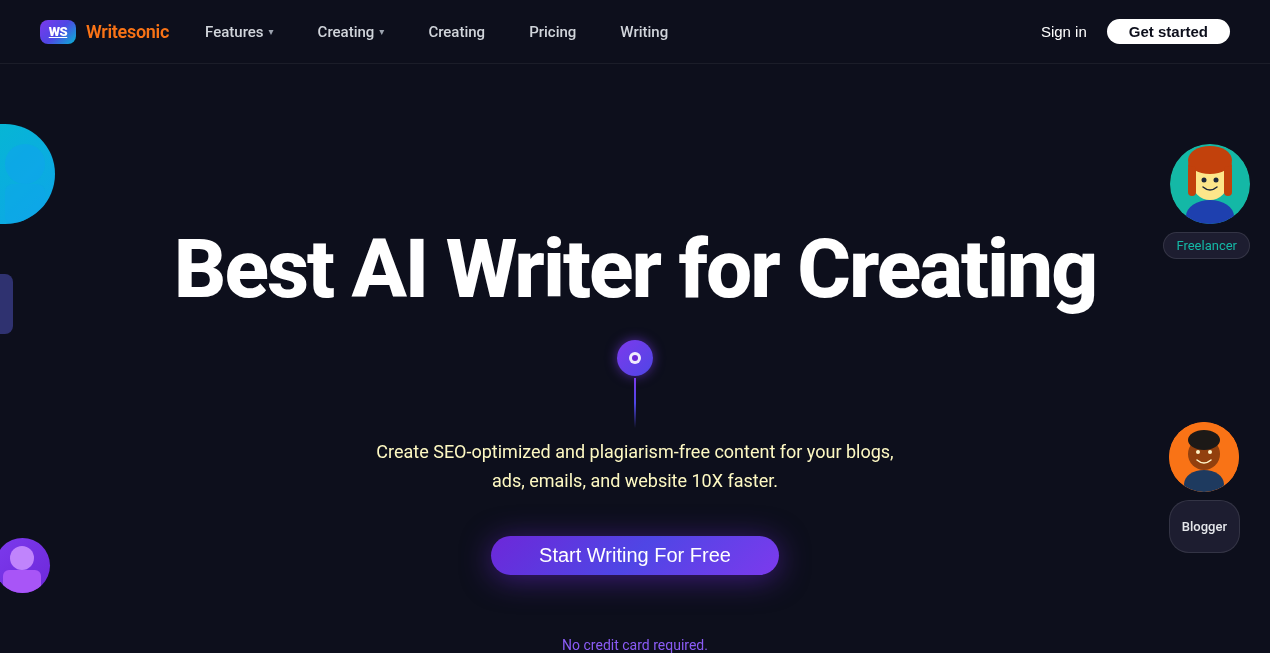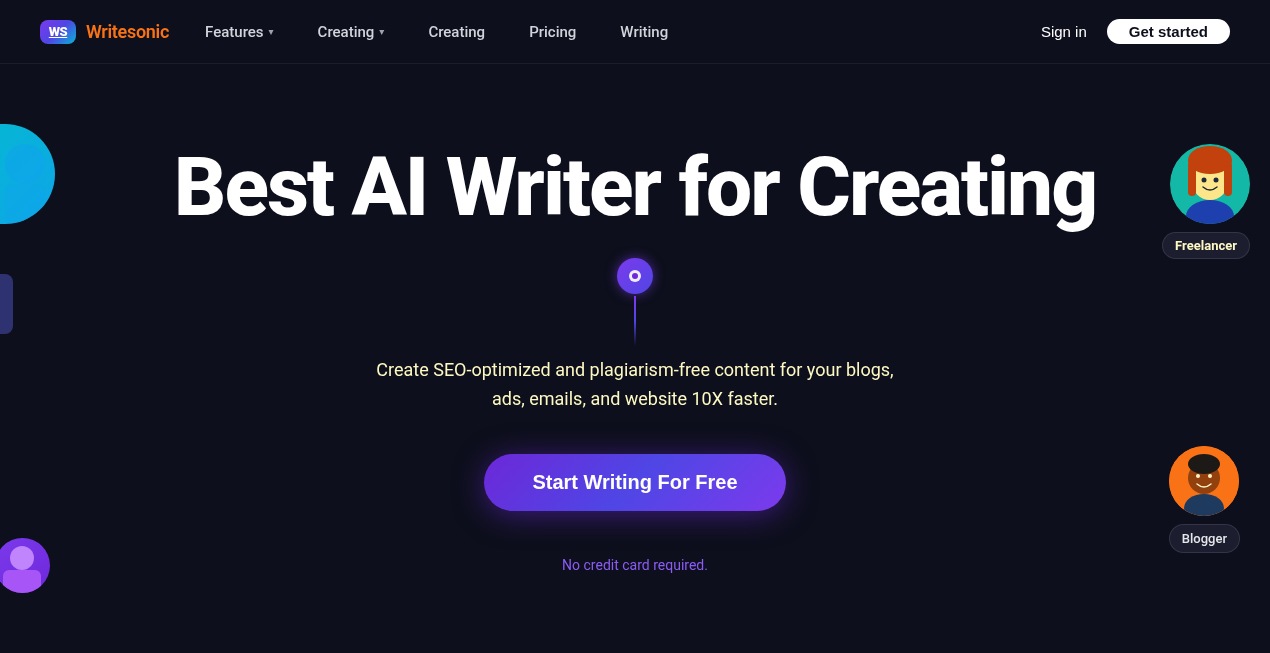--- a/index.html
+++ b/index.html
@@ -112,21 +112,21 @@
       font-weight: 600;
       cursor: pointer;
     }
 
     
     .hero {
       position: relative;
       display: flex;
       flex-direction: column;
       align-items: center;
-      justify-content: center;
+      justify-content: flex-end;
       text-align: center;
       height: calc(653px - 64px);
       overflow: hidden;
     }
 
     .hero-title {
       color: white;
       font-size: 82px;
       font-weight: 800;
       letter-spacing: -2px;
@@ -178,25 +178,25 @@
       margin-bottom: 40px;
       position: relative;
       z-index: 2;
     }
 
     .cta-btn {
       background: linear-gradient(135deg, #6d28d9, #4f46e5, #7c3aed);
       color: white;
       border: none;
       border-radius: 50px;
-      padding: 17px 48px;
+      padding: 8px 48px;
       font-size: 20px;
-      font-weight: 700;
+      font-weight: 400;
       cursor: pointer;
-      margin-bottom: 10px;
+      margin-bottom: 26px;
       position: relative;
       z-index: 2;
       box-shadow: 0 4px 30px rgba(109, 40, 217, 0.5);
     }
 
     .no-credit {
       color: #8b5cf6;
       font-size: 14px;
       position: relative;
       z-index: 2;
@@ -219,23 +219,23 @@
       width: 80px;
       height: 80px;
       border-radius: 50%;
       position: relative;
       overflow: hidden;
       background: #1a6b5a;
     }
 
     .avatar-label-freelancer {
       background: rgba(30, 30, 50, 0.92);
-      color: #fef9c3;
+      color: #14b8a6;
       font-size: 13px;
-      font-weight: 700;
+      font-weight: 400;
       padding: 5px 12px;
       border-radius: 20px;
       border: 1px solid rgba(255,255,255,0.1);
     }
 
     .avatar-blogger {
       position: absolute;
       right: 30px;
       bottom: 100px;
       display: flex;
@@ -253,21 +253,21 @@
       display: flex;
       align-items: center;
       justify-content: center;
     }
 
     .avatar-label-blogger {
       background: rgba(30, 30, 50, 0.92);
       color: #e5e7eb;
       font-size: 13px;
       font-weight: 500;
-      padding: 6px 12px;
+      padding: 18px 12px;
       border-radius: 20px;
       border: 1px solid rgba(255,255,255,0.1);
     }
 
     
     .avatar-left-top {
       position: absolute;
       left: -5px;
       top: 60px;
       width: 60px;

